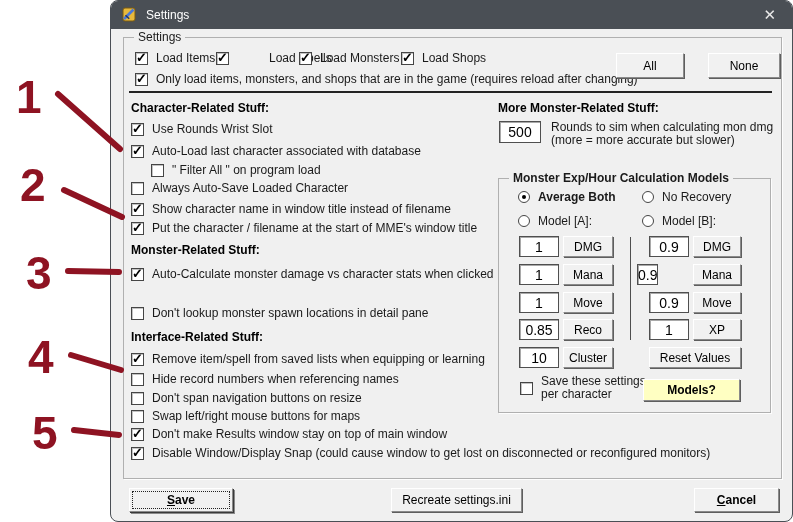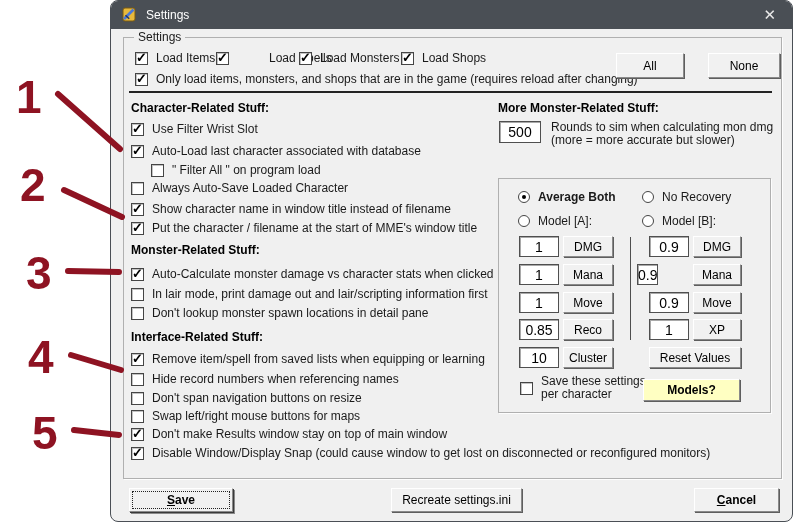--- a/index.html
+++ b/index.html
@@ -97,21 +97,21 @@
     </div>
 
   <div class="btn" style="left:505px;top:52px;width:68px;height:25px;">All</div>
   <div class="btn" style="left:585px;top:52px;width:72px;height:25px;margin-left:12px;">None</div>
 
   <div class="sep" style="left:18px;top:90px;width:643px;height:2px;"></div>
 
   <div class="heading" style="left:20px;top:100px;">Character-Related Stuff:</div>
   <div class="row" style="left:20px;top:120px;">
       <span class="cb on"></span>
-      <span class="lbl">Use Filter Wrist Slot</span>
+      <span class="lbl">Use Rounds Wrist Slot</span>
     </div>
   <div class="row" style="left:20px;top:142px;">
       <span class="cb on"></span>
       <span class="lbl">Auto-Load last character associated with database</span>
     </div>
   <div class="row" style="left:40px;top:161px;">
       <span class="cb"></span>
       <span class="lbl">" Filter All " on program load</span>
     </div>
   <div class="row" style="left:20px;top:179px;">
@@ -124,24 +124,20 @@
     </div>
   <div class="row" style="left:20px;top:219px;">
       <span class="cb on"></span>
       <span class="lbl">Put the character / filename at the start of MME's window title</span>
     </div>
 
   <div class="heading" style="left:20px;top:242px;">Monster-Related Stuff:</div>
   <div class="row" style="left:20px;top:265px;">
       <span class="cb on"></span>
       <span class="lbl">Auto-Calculate monster damage vs character stats when clicked</span>
-    </div>
-  <div class="row" style="left:20px;top:285px;">
-      <span class="cb"></span>
-      <span class="lbl">In lair mode, print damage out and lair/scripting information first</span>
     </div>
   <div class="row" style="left:20px;top:304px;">
       <span class="cb"></span>
       <span class="lbl">Don't lookup monster spawn locations in detail pane</span>
     </div>
 
   <div class="heading" style="left:20px;top:329px;">Interface-Related Stuff:</div>
   <div class="row" style="left:20px;top:350px;">
       <span class="cb on"></span>
       <span class="lbl">Remove item/spell from saved lists when equipping or learning</span>
@@ -166,20 +162,21 @@
       <span class="cb on"></span>
       <span class="lbl">Disable Window/Display Snap (could cause window to get lost on disconnected or reconfigured monitors)</span>
     </div>
 
   <div class="heading" style="left:387px;top:100px;">More Monster-Related Stuff:</div>
   <input class="tbox" style="left: 388px; top: 120px; width: 42px; height: 22px;" value="500">
   <div class="lbl" style="position:absolute;left:440px;top:119px;white-space:nowrap;">Rounds to sim when calculating mon dmg</div>
   <div class="lbl" style="position:absolute;left:440px;top:132px;white-space:nowrap;">(more = more accurate but slower)</div>
 
   <div class="groupbox" style="left:387px;top:177px;width:273px;height:235px;">
+    <span class="grouplabel bold">Monster Exp/Hour Calculation Models</span>
 
     <div class="row" style="left:19px;top:10px;">
         <span class="radio on"></span>
         <span class="lbl" style="font-weight:bold;">Average Both</span>
       </div>
     <div class="row" style="left:143px;top:10px;">
         <span class="radio"></span>
         <span class="lbl">No Recovery</span>
       </div>
     <div class="row" style="left:19px;top:34px;">

